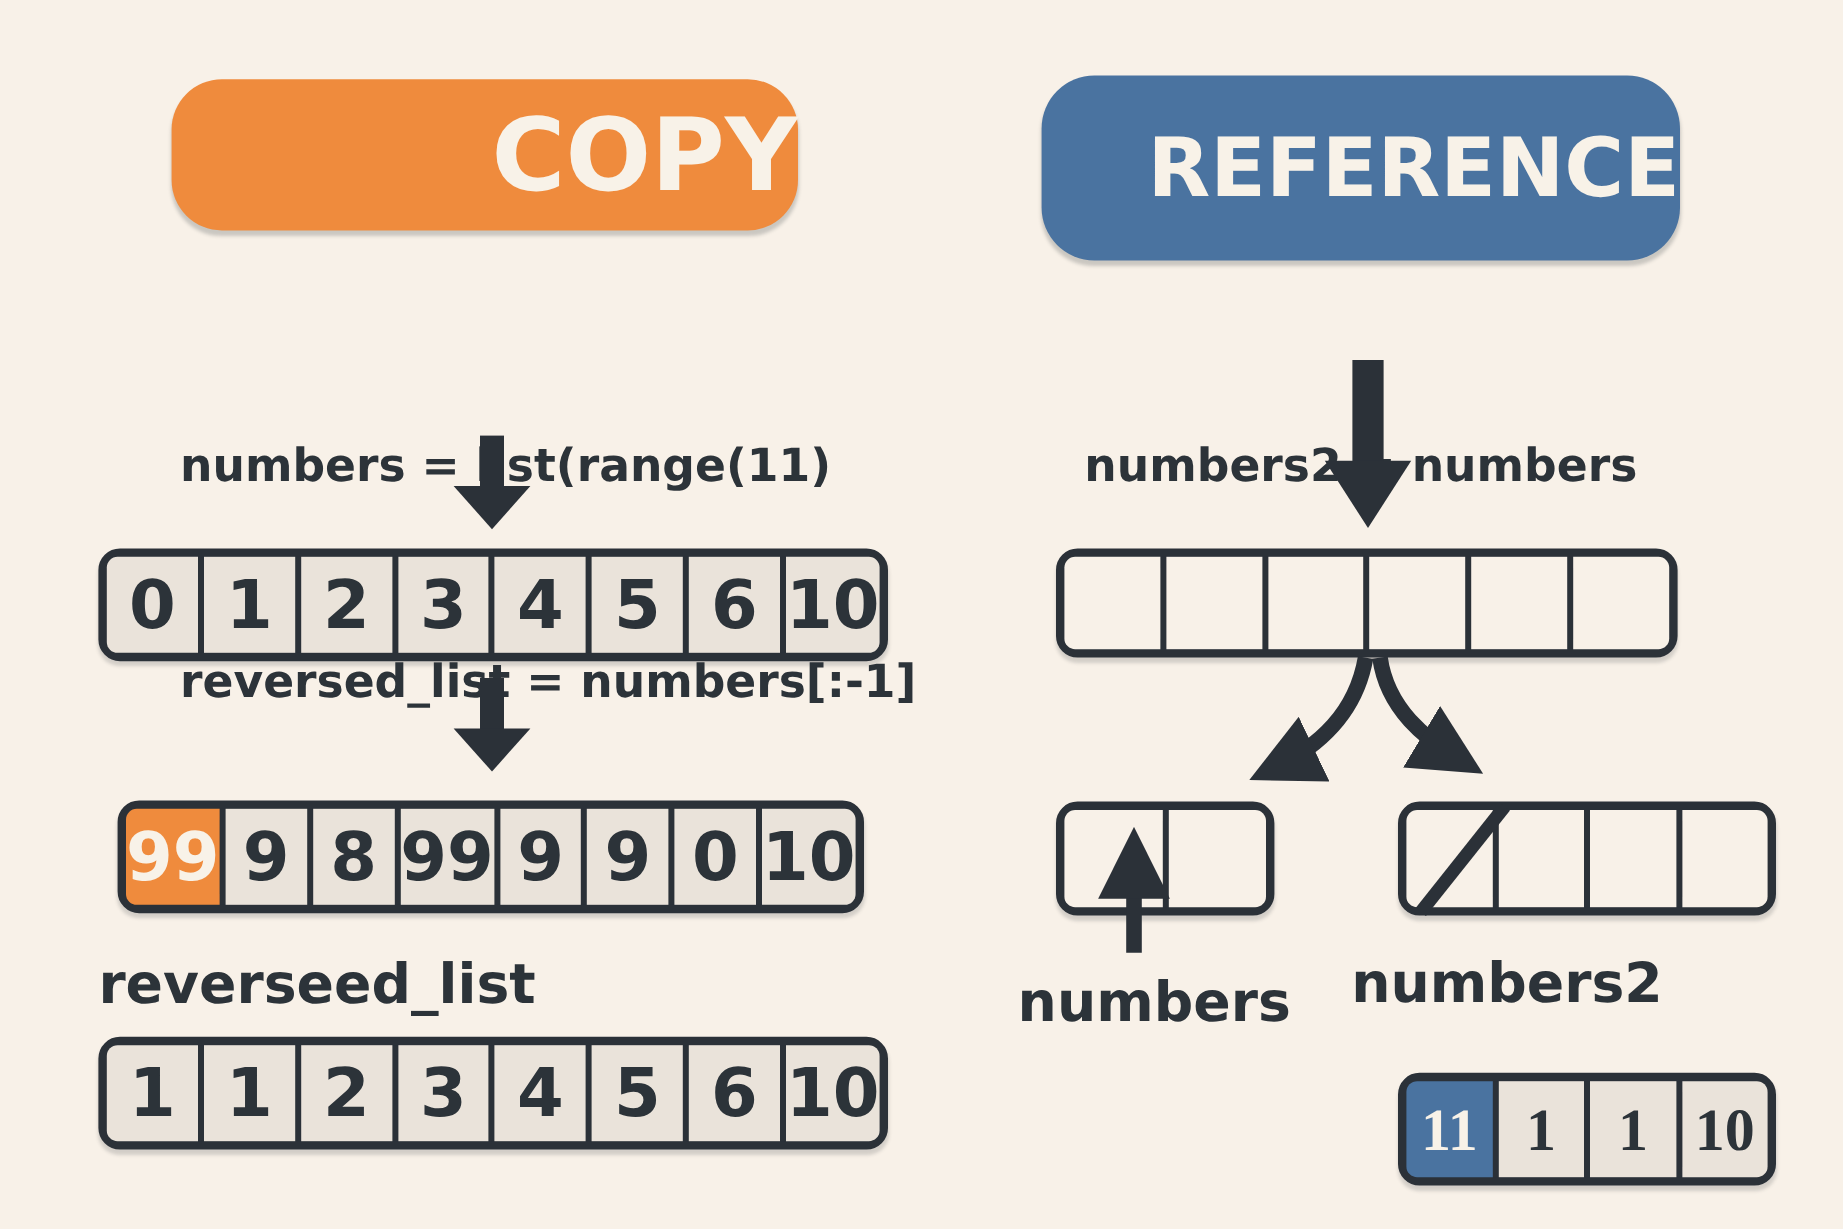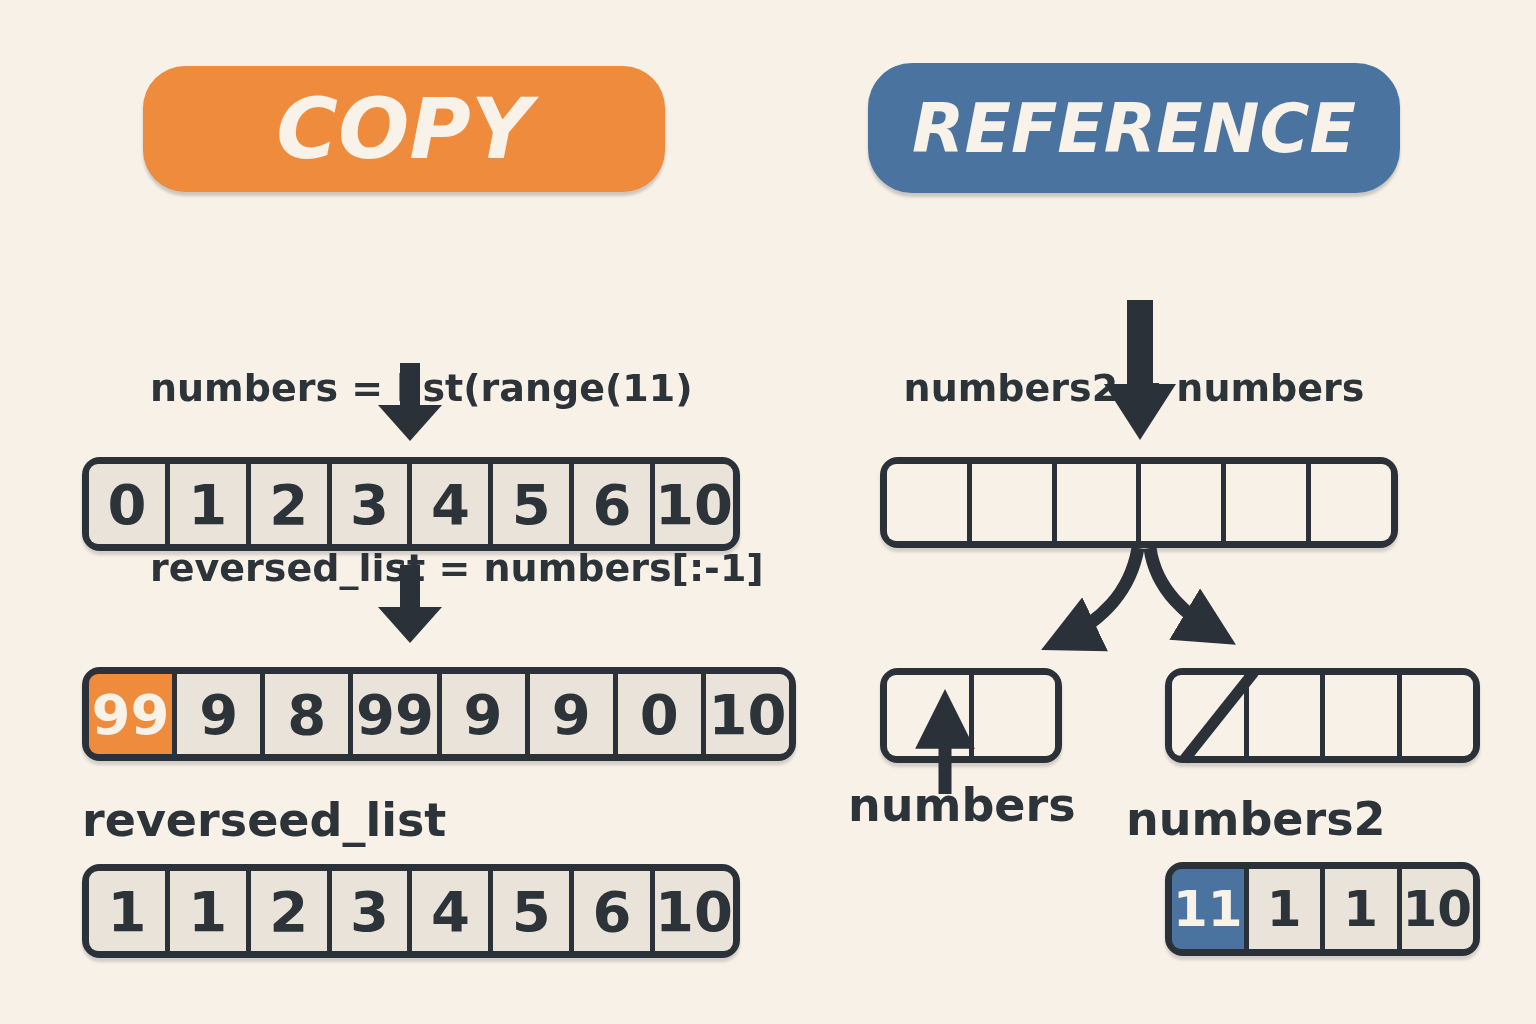--- a/index.html
+++ b/index.html
@@ -4,24 +4,23 @@
 <style>
   html,body{margin:0;padding:0;}
   body{
     width:1536px;height:1024px;position:relative;overflow:hidden;
     background:#f8f1e8;
     font-family:"DejaVu Sans","Liberation Sans",sans-serif;
     color:#2c3339;
   }
   .abs{position:absolute;box-sizing:border-box;}
   .badge{
-    display:flex;align-items:center;justify-content:center;
+    display:flex;align-items:center;justify-content:flex-end;
     color:#f8f2e8;font-weight:bold;
     box-shadow:0 4px 3px rgba(43,49,56,.22);
-    font-style:italic;
   }
   .badge.orange{background:#ef8b3d;border-radius:42px;}
   .badge.blue{background:#4a73a0;border-radius:44px;}
   .code{font-weight:bold;font-size:38px;line-height:60px;white-space:pre;}
   .label{font-weight:bold;font-size:46px;text-align:left;}
   .arr{
     display:flex;gap:5px;
     background:#2b3138;border:7px solid #2b3138;border-radius:18px;
     box-shadow:0 4px 3px rgba(43,49,56,.18);
   }
@@ -65,21 +64,21 @@
     <div class="cell">5</div>
     <div class="cell">6</div>
     <div class="cell">10</div>
   </div>
 
 <svg class="abs" style="left:378px;top:565px;" width="64" height="78" viewBox="0 0 64 78">
   <rect class="ink" x="22" y="0" width="20" height="44"></rect>
   <polygon class="ink" points="0,42 64,42 32,78"></polygon>
 </svg>
 
-<div class="abs arr" style="left:82px;top:667px;width:714px;height:94px;">
+<div class="abs arr" style="left:98px;top:667px;width:622px;height:94px;">
     <div class="cell hl-orange">99</div>
     <div class="cell">9</div>
     <div class="cell">8</div>
     <div class="cell">99</div>
     <div class="cell">9</div>
     <div class="cell">9</div>
     <div class="cell">0</div>
     <div class="cell">10</div>
   </div>
 
@@ -89,21 +88,21 @@
     <div class="cell">1</div>
     <div class="cell">1</div>
     <div class="cell">2</div>
     <div class="cell">3</div>
     <div class="cell">4</div>
     <div class="cell">5</div>
     <div class="cell">6</div>
     <div class="cell">10</div>
   </div>
 
-<div class="abs badge blue" style="left:868px;top:63px;width:532px;height:130px;font-size:68px;">
+<div class="abs badge blue" style="left:868px;top:63px;width:532px;height:154px;font-size:68px;">
   <span>REFERENCE</span>
 </div>
 
 <div class="abs code" style="left:868px;top:238px;width:532px;text-align:center;">
   <div>numbers2 = numbers</div>
 </div>
 
 <svg class="abs" style="left:1104px;top:300px;" width="72" height="140" viewBox="0 0 72 140">
   <rect class="ink" x="23" y="0" width="26" height="86"></rect>
   <polygon class="ink" points="0,84 72,84 36,140"></polygon>
@@ -141,22 +140,22 @@
     <div class="cell"></div>
     <div class="cell"></div>
     <div class="cell"></div>
     <div class="cell"></div>
   </div>
 
 <svg class="abs" style="left:1168px;top:662px;" width="110" height="108" viewBox="0 0 110 108">
   <line class="stroke-ink" x1="16" y1="98" x2="86" y2="10" stroke-width="11"></line>
 </svg>
 
-<div class="abs label" style="left:848px;top:778px;width:215px;">numbers</div>
+<div class="abs label" style="left:848px;top:808px;width:215px;">numbers</div>
 
 <div class="abs label" style="left:1126px;top:792px;width:262px;">numbers2</div>
 
-<div class="abs arr small" style="left:1165px;top:862px;width:315px;height:94px;">
+<div class="abs arr small" style="left:1165px;top:894px;width:315px;height:94px;font-family:Liberation Serif, serif;">
     <div class="cell hl-blue">11</div>
     <div class="cell">1</div>
     <div class="cell">1</div>
     <div class="cell">10</div>
   </div>
 
 </body></html>

